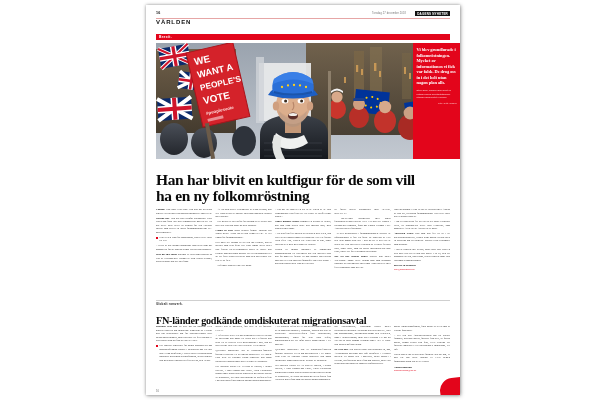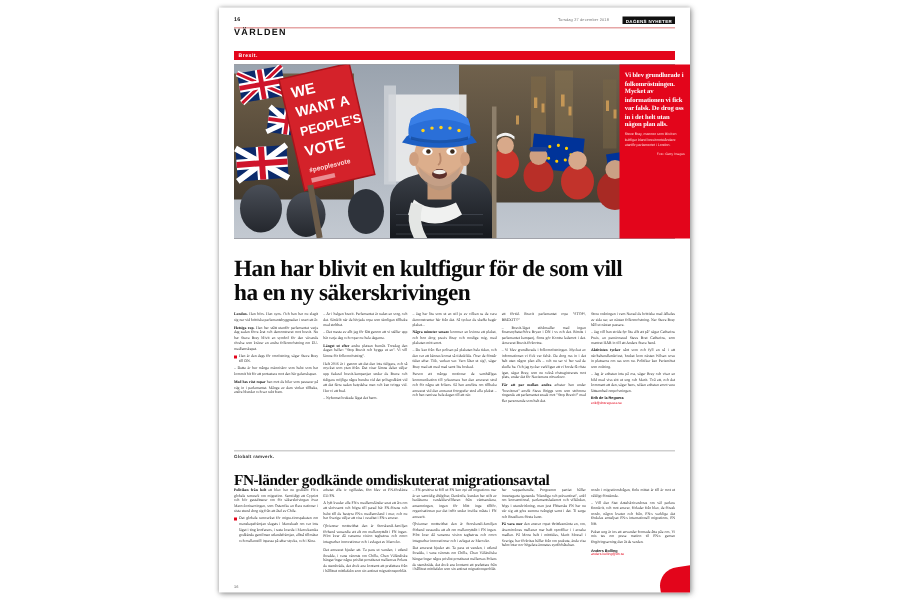--- a/index.html
+++ b/index.html
@@ -316,21 +316,21 @@
         <rect x="0" y="0" width="294" height="116" fill="none"></rect>
       </svg>
     </div>
 
     <div class="pullquote">
       <div class="pq-text">Vi blev grundlurade i folkomröstningen. Mycket av informationen vi fick var falsk. De drog oss in i det helt utan någon plan alls.</div>
       <div class="pq-attrib">Steve Bray, mannen som blivit en kultfigur bland brexitmotståndare utanför parlamentet i London.</div>
       <div class="pq-src">Foto: Getty Images</div>
     </div>
 
-    <h1 class="hl1">Han har blivit en kultfigur för de som vill ha en ny säkerskrivingen</h1>
+    <h1 class="hl1">Han har blivit en kultfigur för de som vill ha en ny folkomröstning</h1>
 
     <div class="cols" id="block1">
       <div class="col">
           <div class="bodytext">
             <p><b>London.</b> Han hörs. Han syns. Och han har nu slagit sig ner vid brittiska parlamentsbyggnaden i snart ett år.</p>
             <p><b>Hetsiga rop.</b> Han har stått utanför parlamentet varje dag sedan förra året och demonstrerat mot brexit. Nu har Steve Bray blivit en symbol för den växande rörelse som kräver en andra folkomröstning om EU-medlemskapet.</p>
             <p class="bullet-p">Han är den dags för omröstning, säger Steve Bray till DN.</p>
             <p>– Detta är hur många människor som helst som har kommit hit för att protestera mot den här galenskapen.</p>
             <p><b>Med hes röst ropar</b> han mot de bilar som passerar på väg in i parlamentet. Många av dem vinkar tillbaka, andra blundar och ser rakt fram.</p>
           </div>

